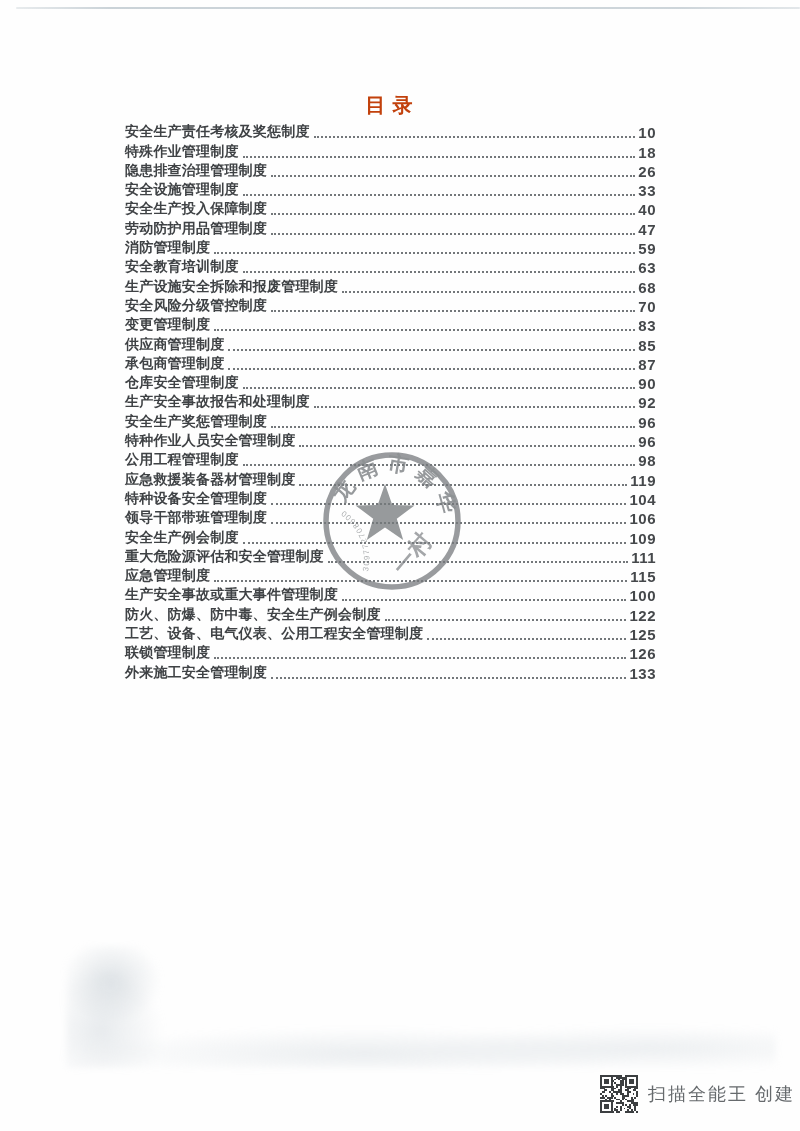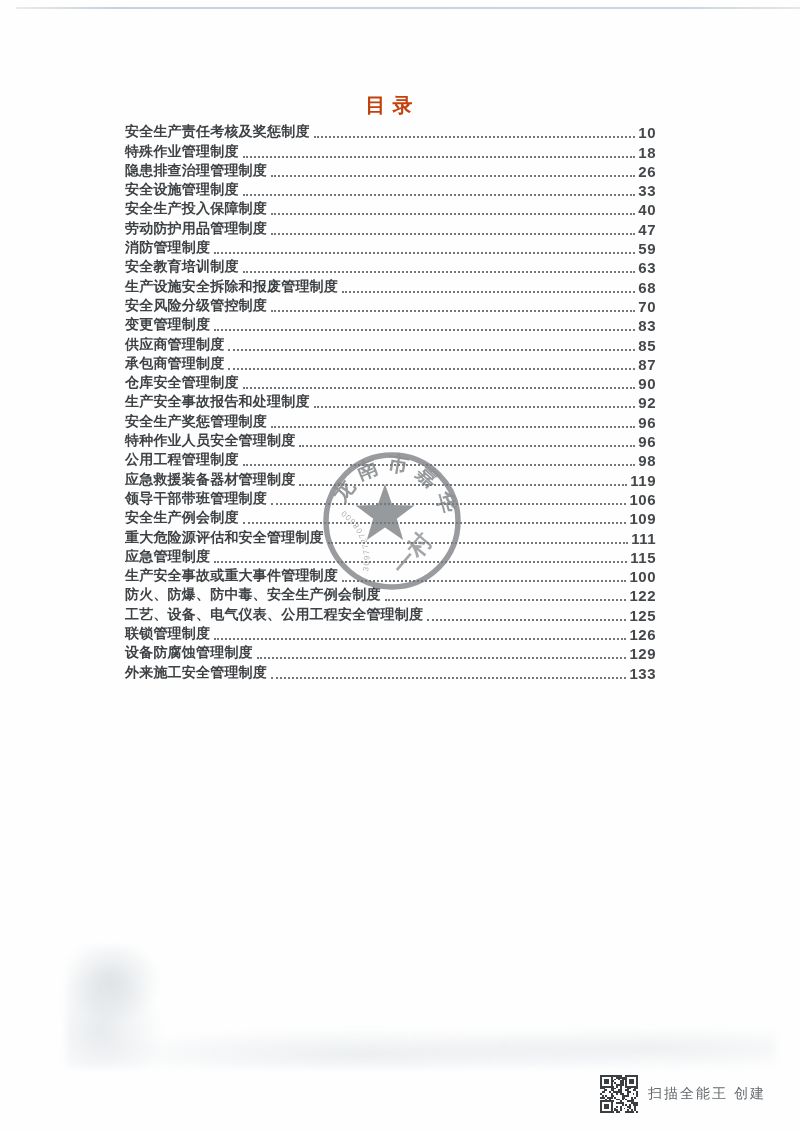--- a/index.html
+++ b/index.html
@@ -53,21 +53,21 @@
   .seal{
     position:absolute;left:307px;top:436px;width:170px;height:170px;
     opacity:.82;pointer-events:none;
   }
   
   .footer{
     position:absolute;left:600px;top:1075px;display:flex;align-items:center;
   }
   .qr{width:38px;height:38px;display:block;}
   .scanner-label{
-    margin-left:10px;font-size:14px;color:#666a6d;letter-spacing:2px;
+    margin-left:10px;font-size:18px;color:#666a6d;letter-spacing:2px;
     font-weight:500;
   }
 </style>
 </head>
 <body>
 
 <div class="scan-edge"></div>
 
 <div class="doc">
   <div class="doc-title">目录</div>
@@ -179,20 +179,25 @@
     <span class="toc-leader"></span>
     <span class="toc-page">98</span>
   </div>
 
   <div class="toc-row">
     <span class="toc-label">应急救援装备器材管理制度</span>
     <span class="toc-leader"></span>
     <span class="toc-page">119</span>
   </div>
 
+  <div class="toc-row">
+    <span class="toc-label">特种设备安全管理制度</span>
+    <span class="toc-leader"></span>
+    <span class="toc-page">104</span>
+  </div>
 
   <div class="toc-row">
     <span class="toc-label">领导干部带班管理制度</span>
     <span class="toc-leader"></span>
     <span class="toc-page">106</span>
   </div>
 
   <div class="toc-row">
     <span class="toc-label">安全生产例会制度</span>
     <span class="toc-leader"></span>
@@ -228,25 +233,20 @@
     <span class="toc-leader"></span>
     <span class="toc-page">125</span>
   </div>
 
   <div class="toc-row">
     <span class="toc-label">联锁管理制度</span>
     <span class="toc-leader"></span>
     <span class="toc-page">126</span>
   </div>
 
-  <div class="toc-row">
-    <span class="toc-label">设备防腐蚀管理制度</span>
-    <span class="toc-leader"></span>
-    <span class="toc-page">129</span>
-  </div>
 
   <div class="toc-row">
     <span class="toc-label">外来施工安全管理制度</span>
     <span class="toc-leader"></span>
     <span class="toc-page">133</span>
   </div>
 
 </div>
 </div>
 

